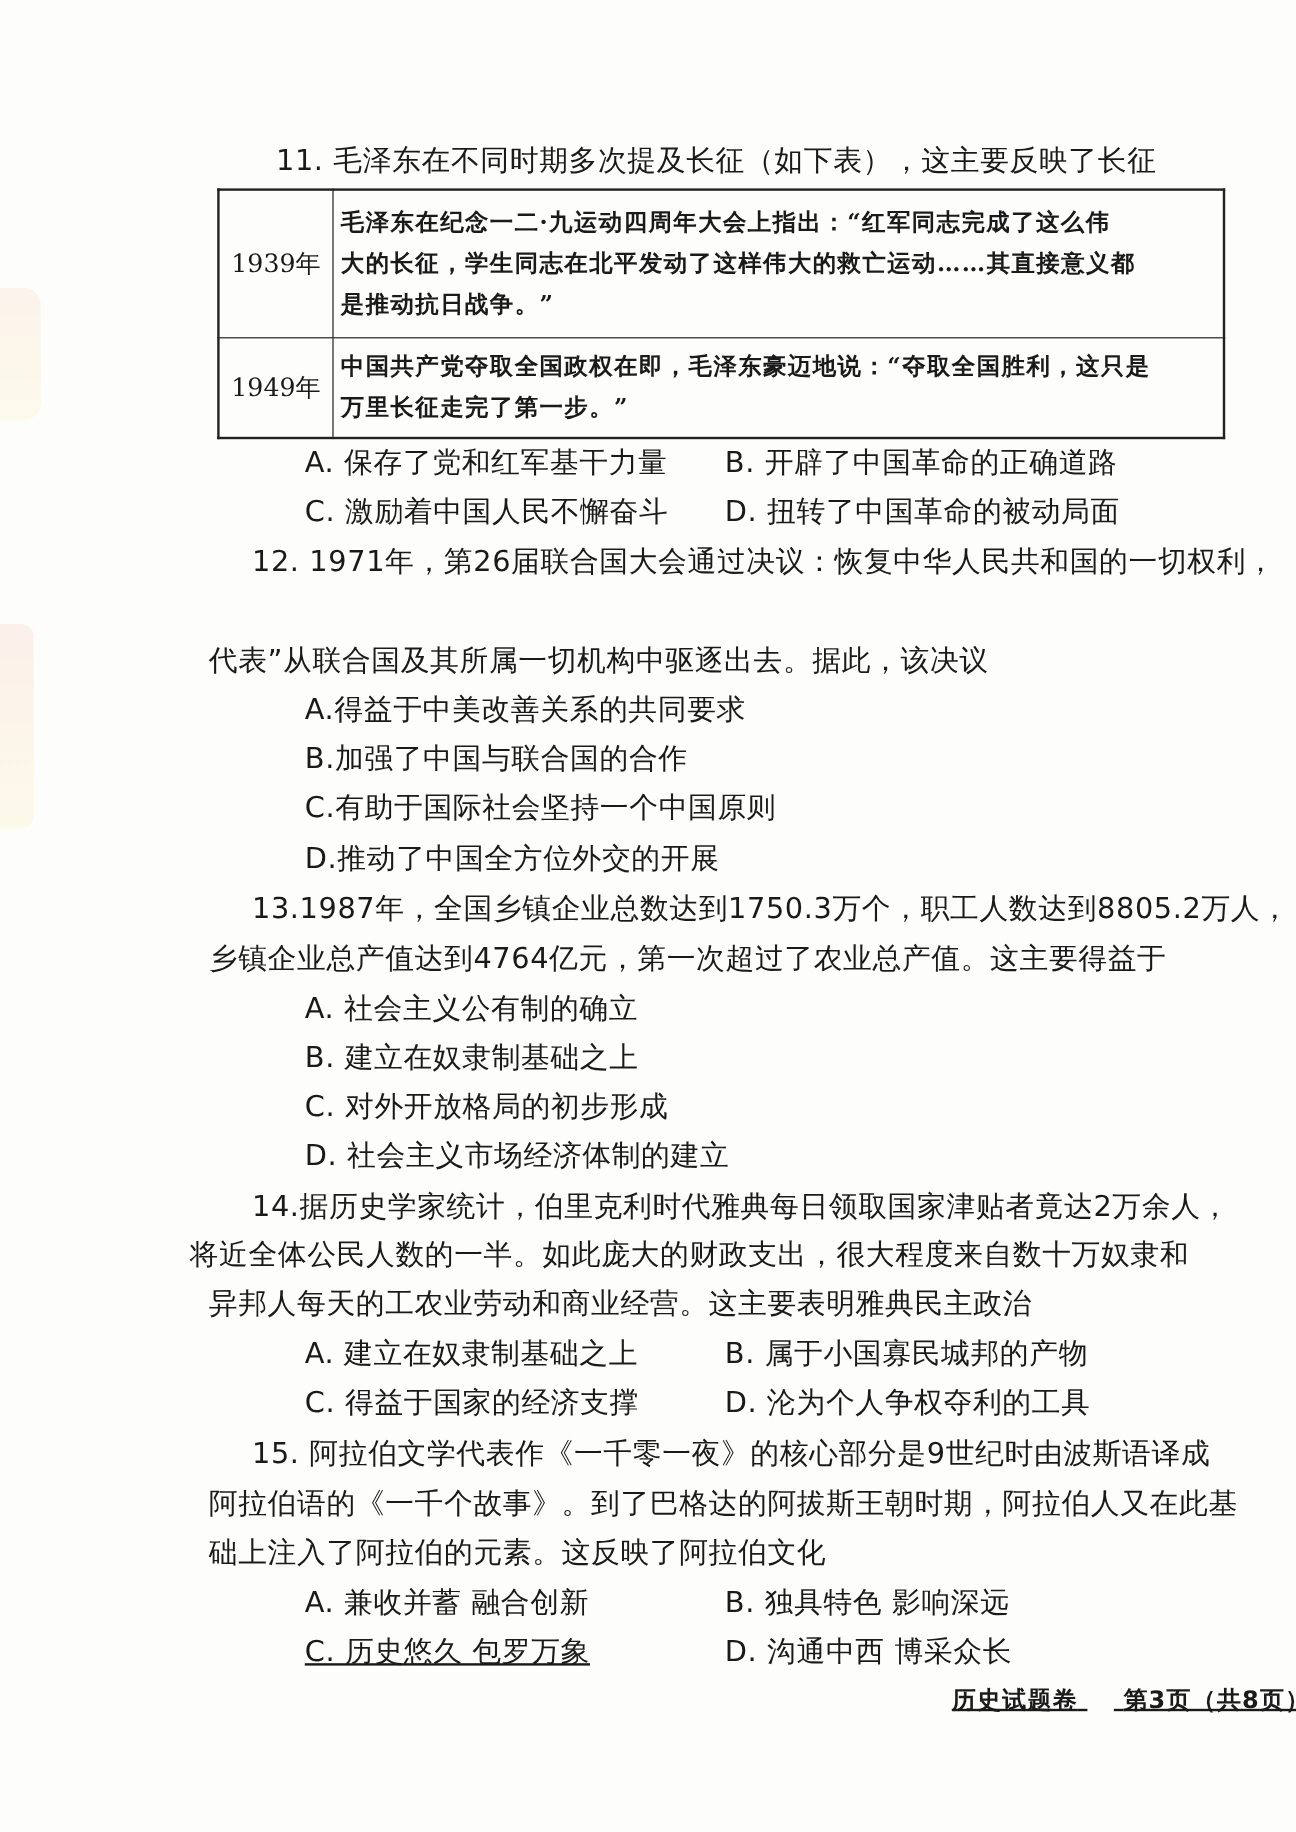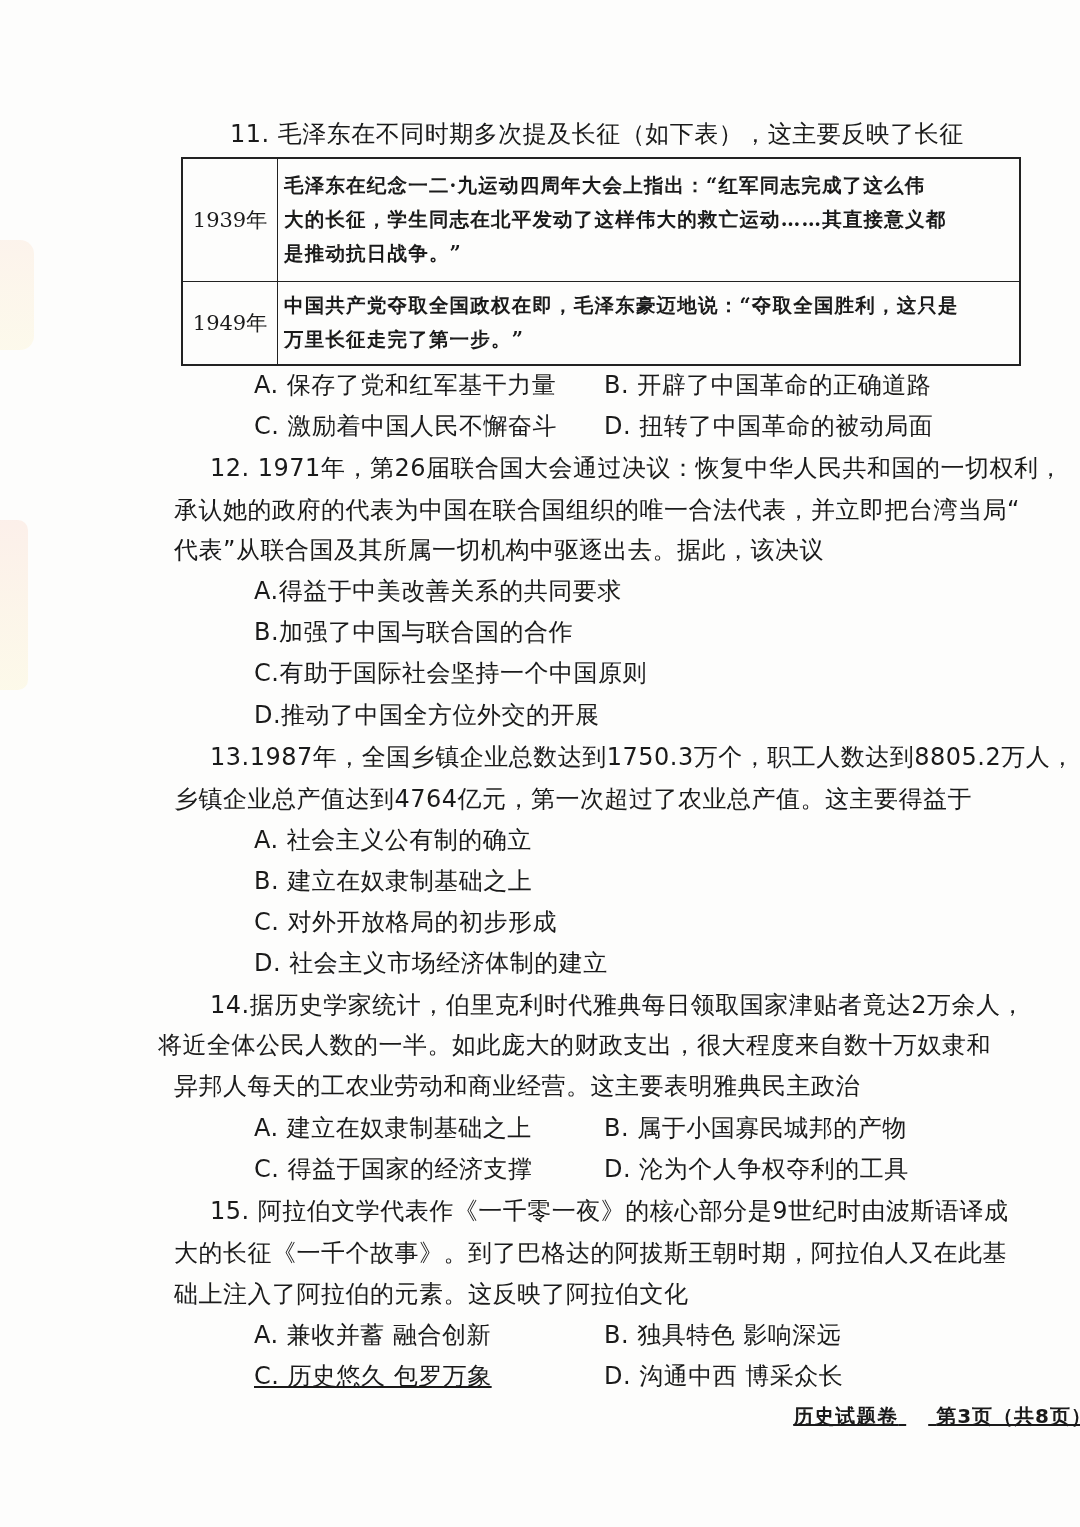--- a/index.html
+++ b/index.html
@@ -108,21 +108,20 @@
     </tr>
   </tbody>
     </table>
 
   <div class="line opt" style="left:254px; top:370px;">A. 保存了党和红军基干力量</div>
   <div class="line opt" style="left:604px; top:370px;">B. 开辟了中国革命的正确道路</div>
   <div class="line opt" style="left:254px; top:411px;">C. 激励着中国人民不懈奋斗</div>
   <div class="line opt" style="left:604px; top:411px;">D. 扭转了中国革命的被动局面</div>
 
   <div class="line q-stem" style="left:210px; top:453px;">12. 1971年，第26届联合国大会通过决议：恢复中华人民共和国的一切权利，</div>
-  <div class="line q-stem" style="left:174px; top:495px;">承认她的政府的代表为中国在联合国组织的唯一合法代表，并立即把台湾当局“</div>
   <div class="line q-stem" style="left:174px; top:535px;">代表”从联合国及其所属一切机构中驱逐出去。据此，该决议</div>
   <div class="line opt" style="left:254px; top:576px;">A.得益于中美改善关系的共同要求</div>
   <div class="line opt" style="left:254px; top:617px;">B.加强了中国与联合国的合作</div>
   <div class="line opt" style="left:254px; top:658px;">C.有助于国际社会坚持一个中国原则</div>
   <div class="line opt" style="left:254px; top:700px;">D.推动了中国全方位外交的开展</div>
 
   <div class="line q-stem" style="left:210px; top:742px;">13.1987年，全国乡镇企业总数达到1750.3万个，职工人数达到8805.2万人，</div>
   <div class="line q-stem" style="left:174px; top:784px;">乡镇企业总产值达到4764亿元，第一次超过了农业总产值。这主要得益于</div>
   <div class="line opt" style="left:254px; top:825px;">A. 社会主义公有制的确立</div>
   <div class="line opt" style="left:254px; top:866px;">B. 建立在奴隶制基础之上</div>
@@ -131,21 +130,21 @@
 
   <div class="line q-stem" style="left:210px; top:990px;">14.据历史学家统计，伯里克利时代雅典每日领取国家津贴者竟达2万余人，</div>
   <div class="line q-stem" style="left:158px; top:1030px;">将近全体公民人数的一半。如此庞大的财政支出，很大程度来自数十万奴隶和</div>
   <div class="line q-stem" style="left:174px; top:1071px;">异邦人每天的工农业劳动和商业经营。这主要表明雅典民主政治</div>
   <div class="line opt" style="left:254px; top:1113px;">A. 建立在奴隶制基础之上</div>
   <div class="line opt" style="left:604px; top:1113px;">B. 属于小国寡民城邦的产物</div>
   <div class="line opt" style="left:254px; top:1154px;">C. 得益于国家的经济支撑</div>
   <div class="line opt" style="left:604px; top:1154px;">D. 沦为个人争权夺利的工具</div>
 
   <div class="line q-stem" style="left:210px; top:1196px;">15. 阿拉伯文学代表作《一千零一夜》的核心部分是9世纪时由波斯语译成</div>
-  <div class="line q-stem" style="left:174px; top:1238px;">大的长征《一千个故事》。到了巴格达的阿拔斯王朝时期，阿拉伯人又在此基</div>
+  <div class="line q-stem" style="left:174px; top:1238px;">阿拉伯语的《一千个故事》。到了巴格达的阿拔斯王朝时期，阿拉伯人又在此基</div>
   <div class="line opt" style="left:254px; top:1320px;">A. 兼收并蓄 融合创新</div>
   <div class="line q-stem" style="left:174px; top:1279px;">础上注入了阿拉伯的元素。这反映了阿拉伯文化</div>
   <div class="line opt" style="left:604px; top:1320px;">B. 独具特色 影响深远</div>
   <div class="line opt" style="left:254px; top:1361px;text-decoration:underline;">C. 历史悠久 包罗万象</div>
   <div class="line opt" style="left:604px; top:1361px;">D. 沟通中西 博采众长</div>
 
   <div class="footer">
     <span>历史试题卷</span>
     <span style="display:inline-block; width:22px;"></span>
     <span>第3页（共8页）</span>

